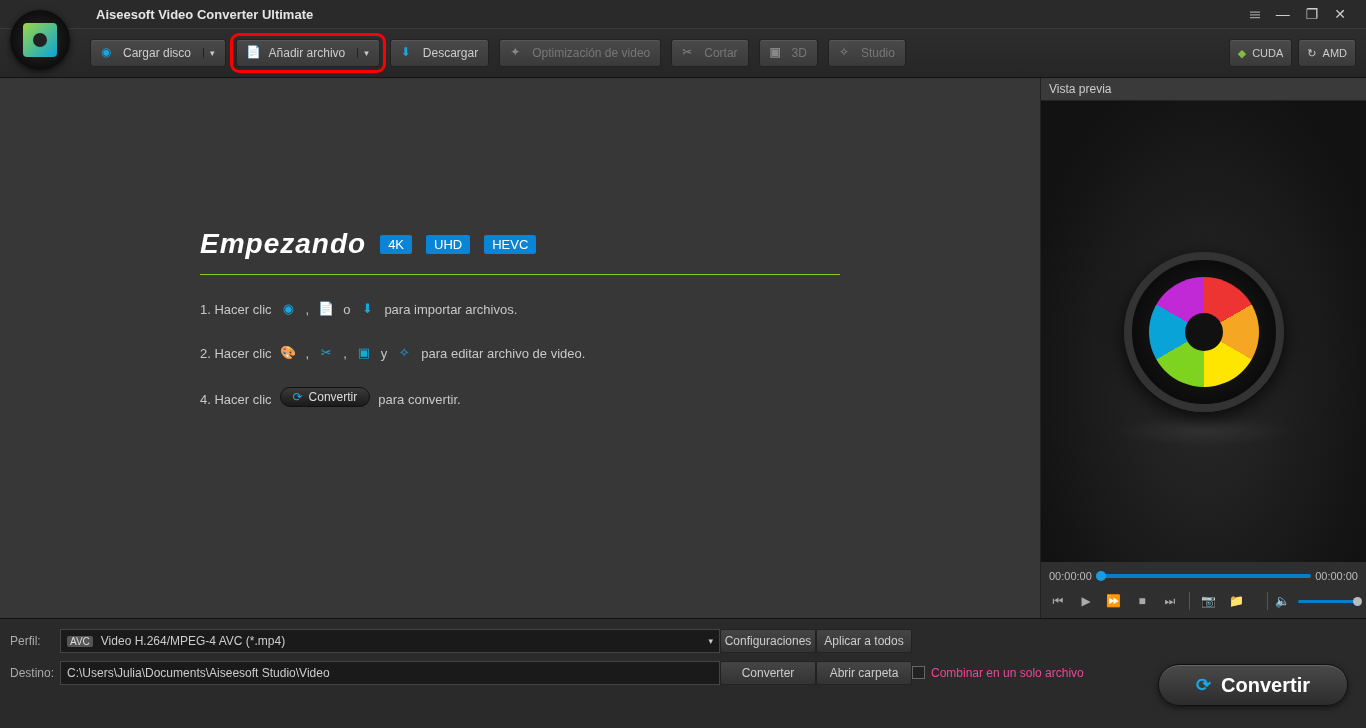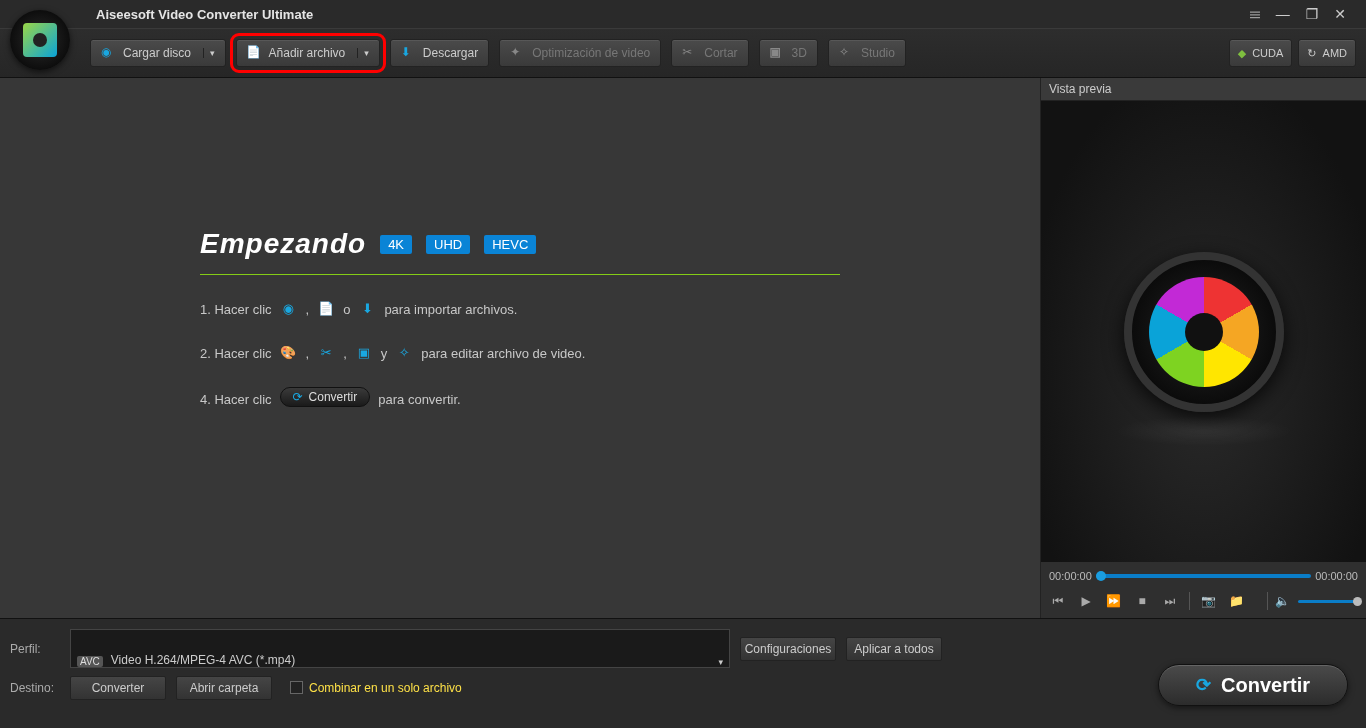--- a/index.html
+++ b/index.html
@@ -58,27 +58,27 @@
 .timeline .track::before { content:""; position:absolute; left:0; top:-3px; width:10px; height:10px; border-radius:50%; background:#1a9de0; }
 .transport-btns { display: flex; align-items: center; gap: 10px; }
 .transport-btns .pbtn { width: 18px; height: 18px; color: #aaa; cursor: pointer; display:flex; align-items:center; justify-content:center; }
 .vsep { width:1px; height:18px; background:#555; }
 .vol { flex: 1; display: flex; align-items:center; gap:6px; justify-content:flex-end; }
 .vol .vtrack { width: 60px; height:3px; background:#0a7dc8; border-radius:2px; position:relative; }
 .vol .vtrack::after { content:""; position:absolute; right:-4px; top:-3px; width:9px; height:9px; border-radius:50%; background:#bbb; }
 
 
 .bottom { background: #2a2a2a; border-top: 1px solid #111; padding: 10px; }
-.row { display: flex; align-items: center; gap: 10px; margin-bottom: 8px; }
+.row { display: flex; align-items: center; margin-bottom: 8px; }
 .row label { width: 50px; color: #aaa; font-size: 12px; }
-.profile-sel { flex: 1; max-width: 660px; height: 39px; background: #1a1a1a; border: 1px solid #444; display: flex; align-items: flex-end; padding: 0 6px; color: #ccc; gap: 8px; cursor: pointer; }
+.profile-sel { flex: 1; max-width: 660px; height: 24px; background: #1a1a1a; border: 1px solid #444; display: flex; align-items: center; padding: 0 6px; color: #ccc; gap: 8px; cursor: pointer; }
 .profile-sel .chev { margin-left: auto; font-size: 9px; }
 .dest-field { flex: 1; max-width: 660px; height: 24px; background: #1a1a1a; border: 1px solid #444; padding: 0 6px; color: #ccc; display:flex; align-items:center; }
 .smbtn { width: 96px; height: 24px; background: linear-gradient(#454545,#333); border:1px solid #222; color:#ccc; cursor:pointer; font-size:12px; border-radius:2px; text-align:center; line-height:22px; }
-.combine { display: flex; align-items: flex-start; gap: 6px; color:#fde047; font-size:12px;padding-left:8px; }
+.combine { display: flex; align-items: flex-start; gap: 6px; color:#ec4899; font-size:12px; }
 .combine .cbx { width:13px; height:13px; border:1px solid #666; background:#222; }
 .convert-big { position: absolute; right: 18px; bottom: 22px; width: 190px; height: 42px; background: linear-gradient(#4a4a4a,#2c2c2c); border:1px solid #111; border-radius: 21px; color:#fff; font-size: 20px; font-weight:bold; display:flex; align-items:center; justify-content:center; gap:10px; cursor:pointer; box-shadow: inset 0 1px 0 rgba(255,255,255,.15), 0 2px 6px rgba(0,0,0,.5); }
 .convert-big .ci { color:#19a7e0; font-size:18px; }
 
 
 .ic-disc { color:#19a7e0; }
 .ic-file { color:#19a7e0; }
 .ic-dl { color:#19a7e0; }
 .ic-opt { color:#888; }
 .ic-cut { color:#888; }
@@ -238,20 +238,23 @@
     <div class="profile-sel">
       <span style="background:#555;color:#ddd;padding:0 3px;border-radius:2px;font-size:10px;">AVC</span>
       <span>Video H.264/MPEG-4 AVC (*.mp4)</span>
       <span class="chev">▾</span>
     </div>
     <div class="smbtn">Configuraciones</div>
     <div class="smbtn">Aplicar a todos</div>
   </div>
   <div class="row">
     <label>Destino:</label>
+    <div class="dest-field">
+      <span>C:\Users\Julia\Documents\Aiseesoft Studio\Video</span>
+    </div>
     <div class="smbtn">Converter</div>
     <div class="smbtn">Abrir carpeta</div>
     <div class="combine">
       <span class="cbx"></span>
       <span>Combinar en un solo archivo</span>
     </div>
   </div>
   <div class="convert-big">
     <span class="ci">⟳</span>
     <span>Convertir</span>

